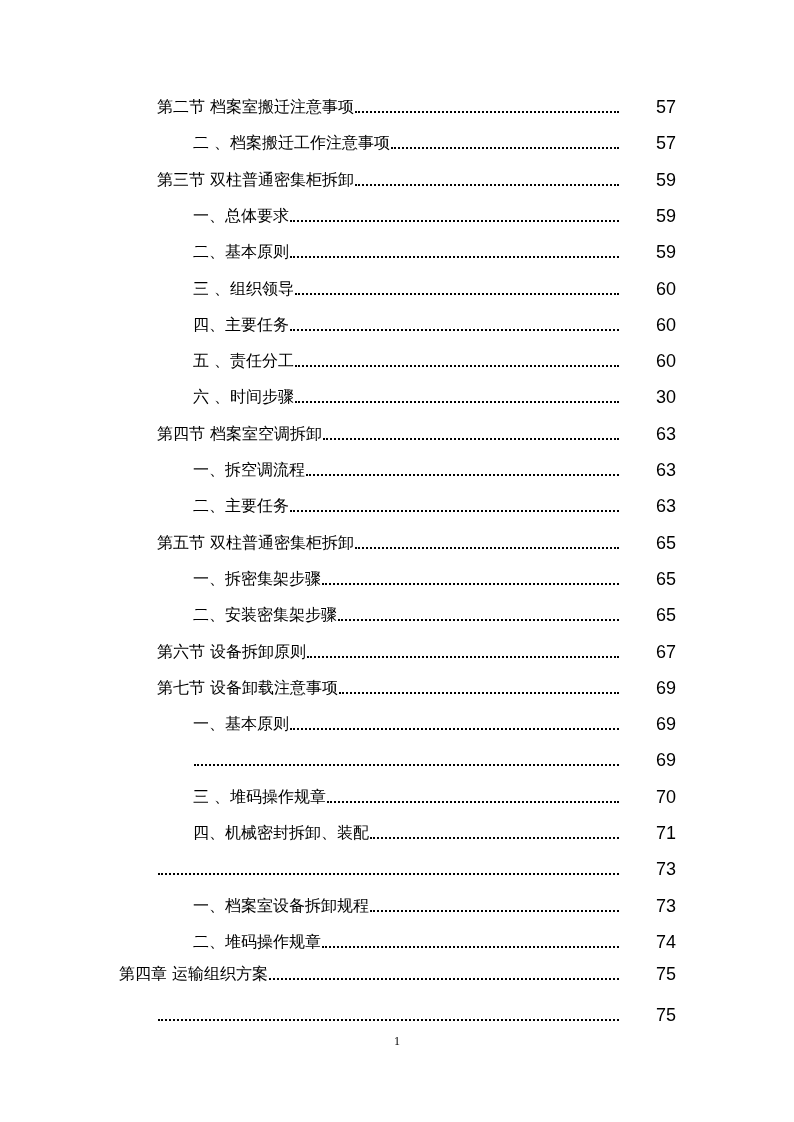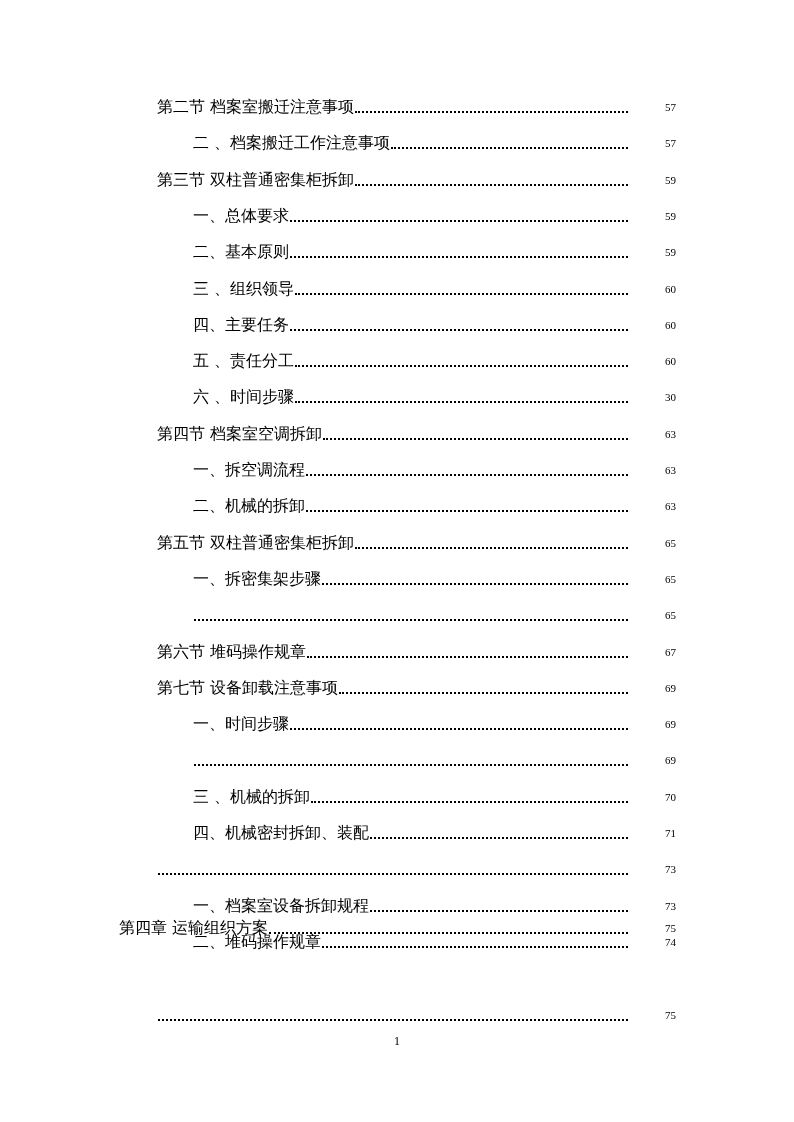--- a/index.html
+++ b/index.html
@@ -9,21 +9,21 @@
   .row { position:absolute; height:26px; display:flex; align-items:flex-end;
          font-size:16px; line-height:26px; right:118px; }
   .row.l1 { left:119px; }
   .row.l2 { left:157px; }
   .row.l3 { left:193px; }
   .title { white-space:nowrap; flex:0 0 auto; }
   .leader { flex:1 1 auto; overflow:hidden; white-space:nowrap; margin:0 1px;
             height:26px; position:relative; }
   .leader::after { content:""; position:absolute; left:0; right:0; bottom:7px;
             border-bottom:2px dotted #000; }
-  .page { flex:0 0 auto; font-family:Liberation Serif, serif; font-size:11px;margin-left:36px; }
+  .page { flex:0 0 auto; font-family:Liberation Sans, sans-serif; font-size:18px;margin-left:36px; }
   .footer-num { position:absolute; top:1034px; left:0; width:794px; text-align:center;
             font-family:"Liberation Serif", serif; font-size:12px; }
 </style>
 </head>
 <body>
 
 <div class="toc">
   <div class="row l2" style="top:0px">
       <span class="title">第二节 档案室搬迁注意事项</span>
       <span class="leader"></span>
@@ -73,59 +73,60 @@
       <span class="title">第四节 档案室空调拆卸</span>
       <span class="leader"></span>
       <span class="page">63</span>
     </div>
   <div class="row l3" style="top:363px">
       <span class="title">一、拆空调流程</span>
       <span class="leader"></span>
       <span class="page">63</span>
     </div>
   <div class="row l3" style="top:399.3px">
-      <span class="title">二、机械的拆卸</span>
+      <span class="title">二、主要任务</span>
       <span class="leader"></span>
       <span class="page">63</span>
     </div>
   <div class="row l2" style="top:435.6px">
       <span class="title">第五节 双柱普通密集柜拆卸</span>
       <span class="leader"></span>
       <span class="page">65</span>
     </div>
   <div class="row l3" style="top:471.9px">
       <span class="title">一、拆密集架步骤</span>
       <span class="leader"></span>
       <span class="page">65</span>
     </div>
   <div class="row l3" style="top:508.2px">
+      <span class="title">二、安装密集架步骤</span>
       <span class="leader"></span>
       <span class="page">65</span>
     </div>
   <div class="row l2" style="top:544.5px">
-      <span class="title">第六节 堆码操作规章</span>
+      <span class="title">第六节 设备拆卸原则</span>
       <span class="leader"></span>
       <span class="page">67</span>
     </div>
   <div class="row l2" style="top:580.8px">
       <span class="title">第七节 设备卸载注意事项</span>
       <span class="leader"></span>
       <span class="page">69</span>
     </div>
   <div class="row l3" style="top:617.1px">
-      <span class="title">一、时间步骤</span>
+      <span class="title">一、基本原则</span>
       <span class="leader"></span>
       <span class="page">69</span>
     </div>
   <div class="row l3" style="top:653.4px">
       <span class="leader"></span>
       <span class="page">69</span>
     </div>
   <div class="row l3" style="top:689.7px">
-      <span class="title">三 、机械的拆卸</span>
+      <span class="title">三 、堆码操作规章</span>
       <span class="leader"></span>
       <span class="page">70</span>
     </div>
   <div class="row l3" style="top:726px">
       <span class="title">四、机械密封拆卸、装配</span>
       <span class="leader"></span>
       <span class="page">71</span>
     </div>
   <div class="row l2" style="top:762.3px">
       <span class="leader"></span>
@@ -134,21 +135,21 @@
   <div class="row l3" style="top:798.6px">
       <span class="title">一、档案室设备拆卸规程</span>
       <span class="leader"></span>
       <span class="page">73</span>
     </div>
   <div class="row l3" style="top:834.9px">
       <span class="title">二、堆码操作规章</span>
       <span class="leader"></span>
       <span class="page">74</span>
     </div>
-  <div class="row l1" style="top:821px">
+  <div class="row l1" style="top:867px">
       <span class="title">第四章 运输组织方案</span>
       <span class="leader"></span>
       <span class="page">75</span>
     </div>
   <div class="row l2" style="top:907.5px">
       <span class="leader"></span>
       <span class="page">75</span>
     </div>
 </div>
 

